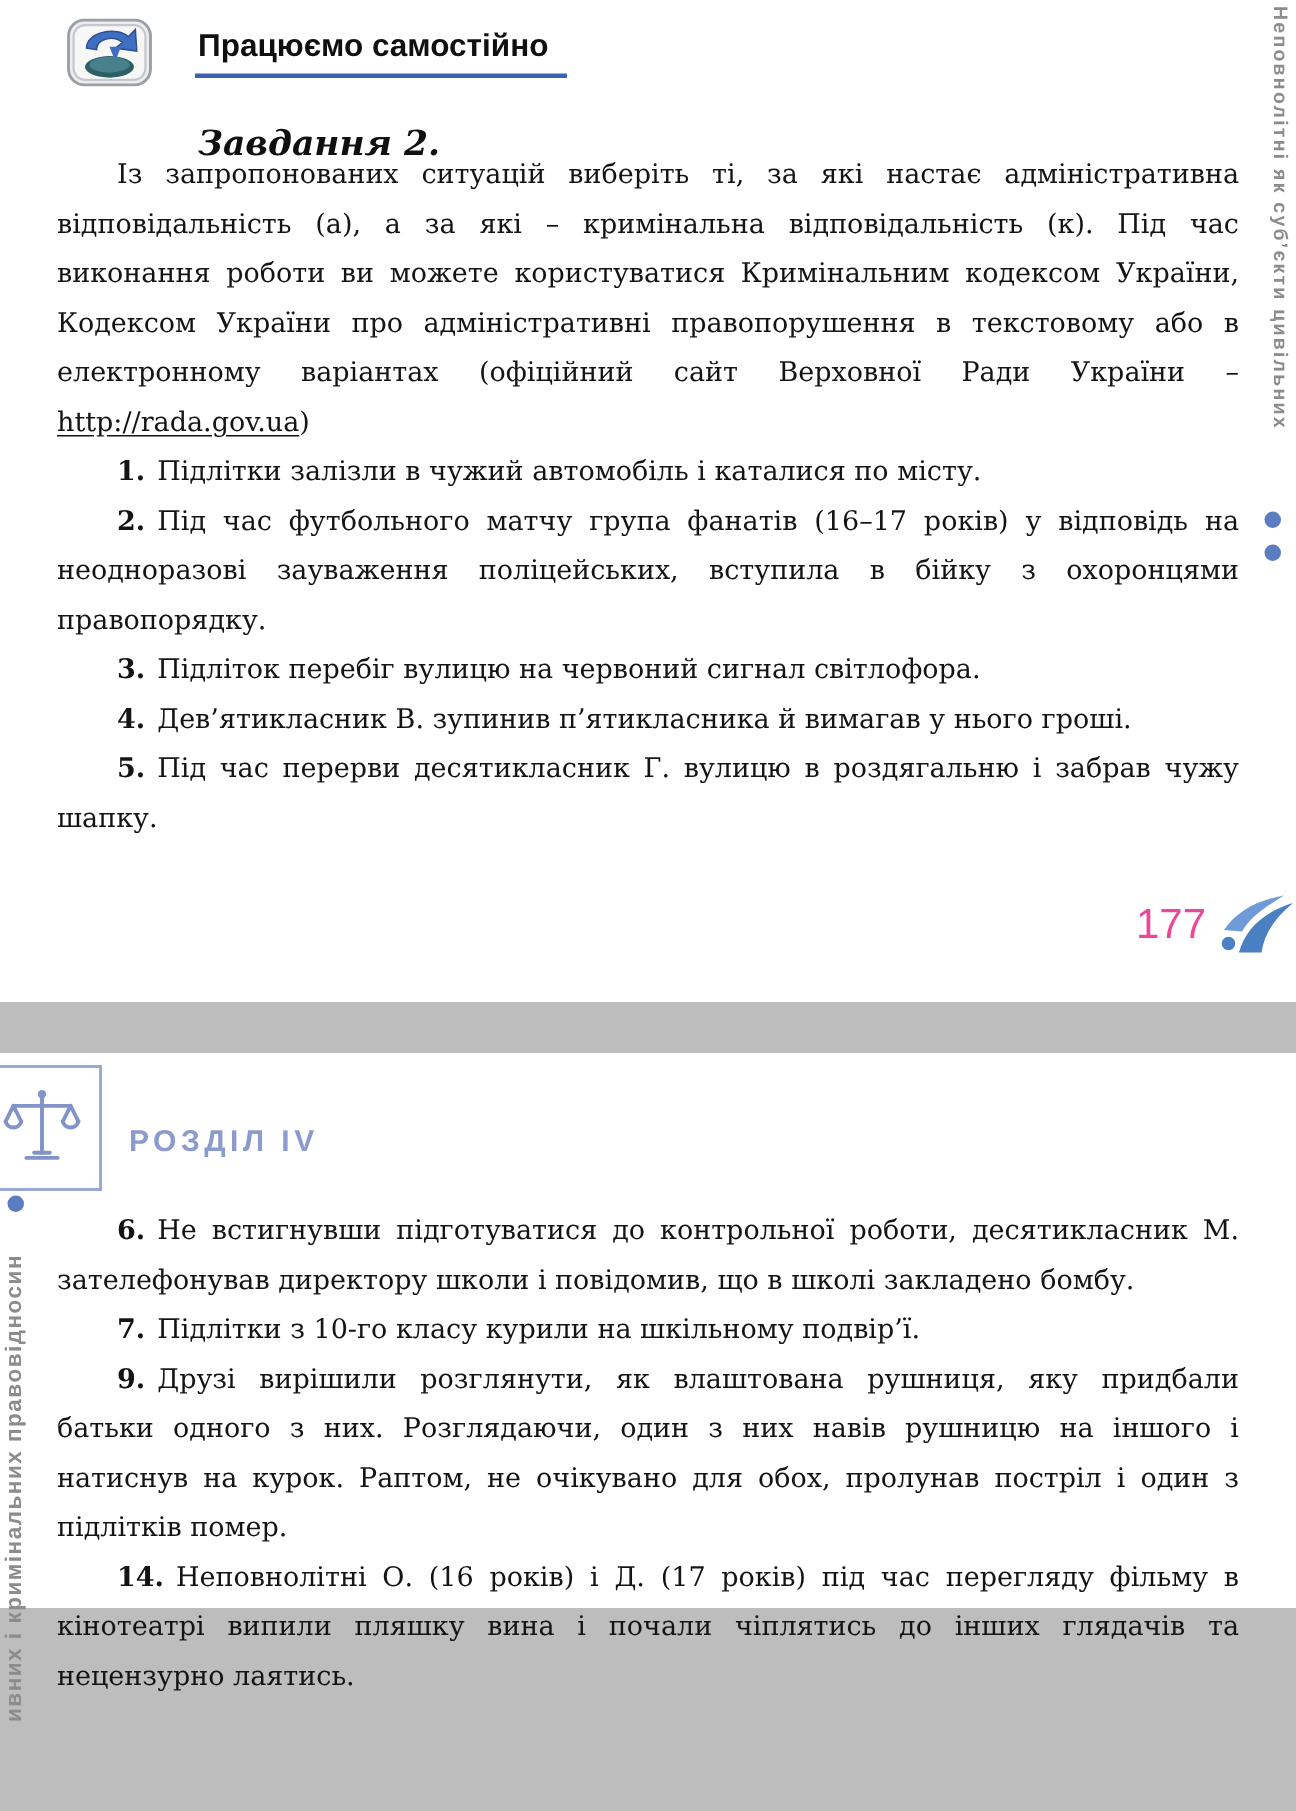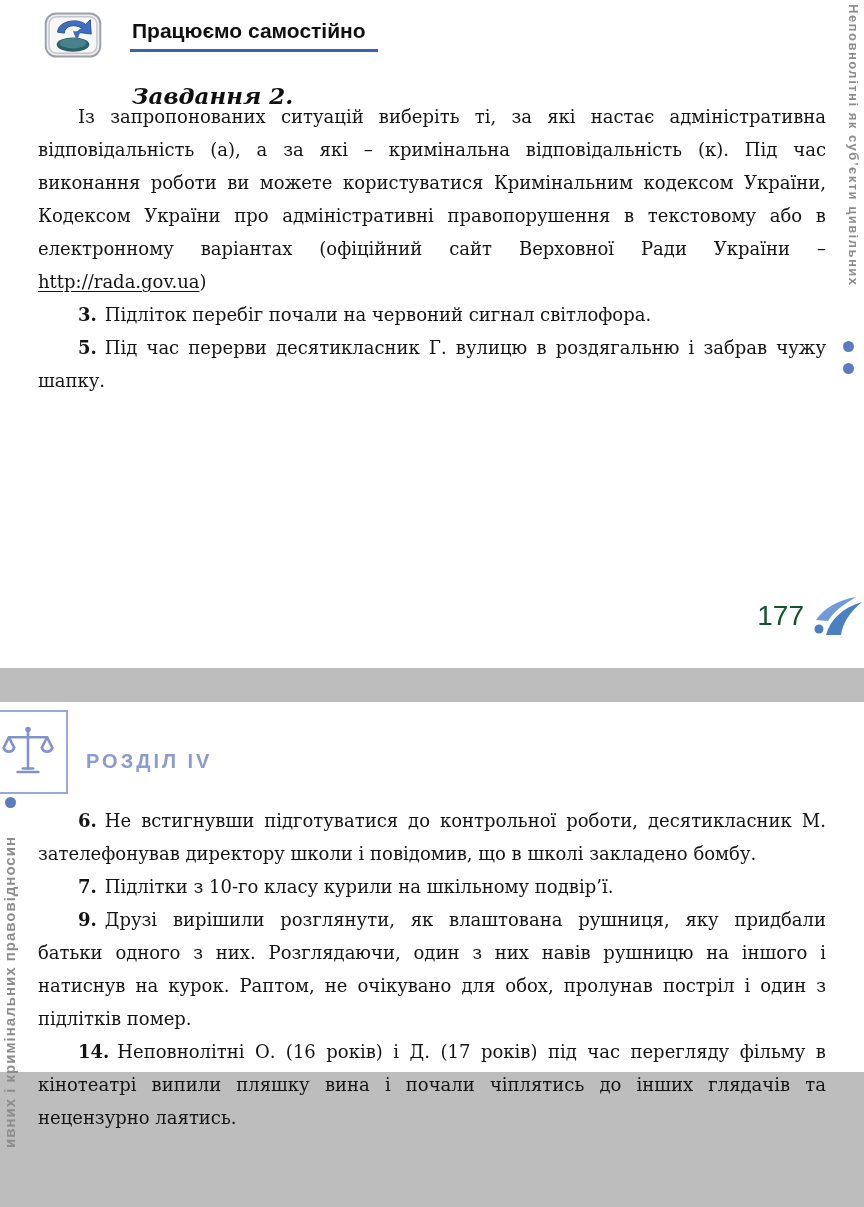--- a/index.html
+++ b/index.html
@@ -25,21 +25,21 @@
     position:absolute;top:66px;left:116px;margin:16px;
     font-style:italic;font-weight:700;font-size:23px;color:#101010;
   }
   .content{position:absolute;top:100px;left:38px;width:788px;}
   .content-bottom{position:absolute;top:102px;left:38px;width:788px;}
   p.item{margin:0;text-align:justify;text-indent:40px;font-size:18px;line-height:33px;}
   p.item .num{font-weight:700;margin-right:8px;}
   .url{color:#141414;text-decoration:underline;text-underline-offset:3px;cursor:pointer;}
 
   .page-footer{position:absolute;top:596px;right:-6px;display:flex;align-items:center;gap:8px;}
-  .page-number{font-family:"Liberation Sans",sans-serif;font-size:28px;color:#14532d;}
+  .page-number{font-family:"Liberation Sans",sans-serif;font-size:28px;color:#ec4899;}
   .icon-wing{display:inline-block;width:58px;height:40px;}
 
   
   .side-right{
     position:absolute;top:4px;right:3px;
     writing-mode:vertical-rl;
     font-family:"Liberation Sans",sans-serif;font-weight:700;font-size:13px;
     letter-spacing:1.5px;color:#8c8c8c;white-space:nowrap;
   }
   .side-left{
@@ -83,21 +83,24 @@
       </svg>
     </span>
     <span class="work-title">Працюємо самостійно</span>
   </div>
 
   <p class="task-label">Завдання 2.</p>
 
   <div class="content">
     <p class="item"><span>Із запропонованих ситуацій виберіть ті, за які настає адміністративна відповідальність (а), а за які – кримінальна відповідальність (к). Під час виконання роботи ви можете користуватися Кримінальним кодексом України, Кодексом України про адміністративні правопорушення в текстовому або в електронному варіантах (офіційний сайт Верховної Ради України – </span><a class="url">http://rada.gov.ua</a><span>)</span></p>
 
-    <p class="item"><span class="num">3.</span><span>Підліток перебіг почали на червоний сигнал світлофора.</span></p>
+    <p class="item"><span class="num">1.</span><span>Підлітки залізли в чужий автомобіль і каталися по місту.</span></p>
+    <p class="item"><span class="num">2.</span><span>Під час футбольного матчу група фанатів (16–17 років) у відповідь на неодноразові зауваження поліцейських, вступила в бійку з охоронцями правопорядку.</span></p>
+    <p class="item"><span class="num">3.</span><span>Підліток перебіг вулицю на червоний сигнал світлофора.</span></p>
+    <p class="item"><span class="num">4.</span><span>Дев’ятикласник В. зупинив п’ятикласника й вимагав у нього гроші.</span></p>
     <p class="item"><span class="num">5.</span><span>Під час перерви десятикласник Г. вулицю в роздягальню і забрав чужу шапку.</span></p>
   </div>
 
   <div class="page-footer">
     <span class="page-number">177</span>
     <span class="icon-wing">
       <svg viewBox="0 0 58 40" width="58" height="40">
         <circle cx="7" cy="33" r="4.5" fill="#4a7fc1"></circle>
         <path d="M14 39 C18 24 30 12 50 6 C38 16 31 26 29 39 Z" fill="#4a7fc1"></path>
         <path d="M4 24 C12 12 26 4 44 1 C31 9 22 15 16 25 Z" fill="#6f9cd8"></path>

